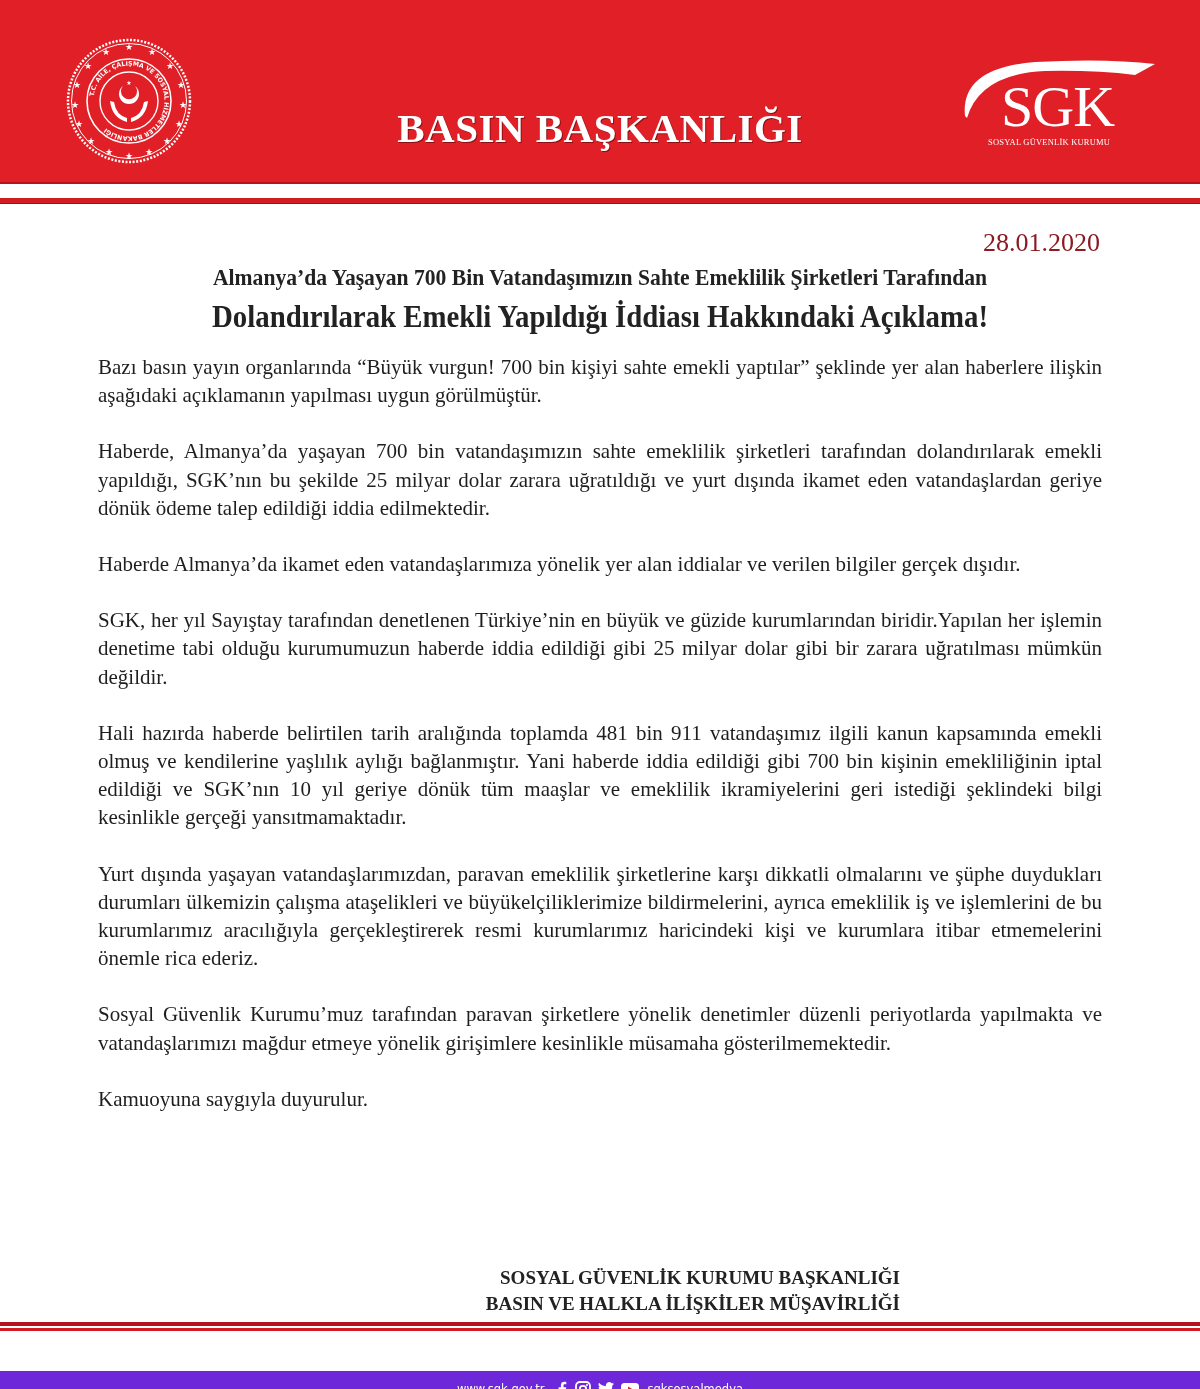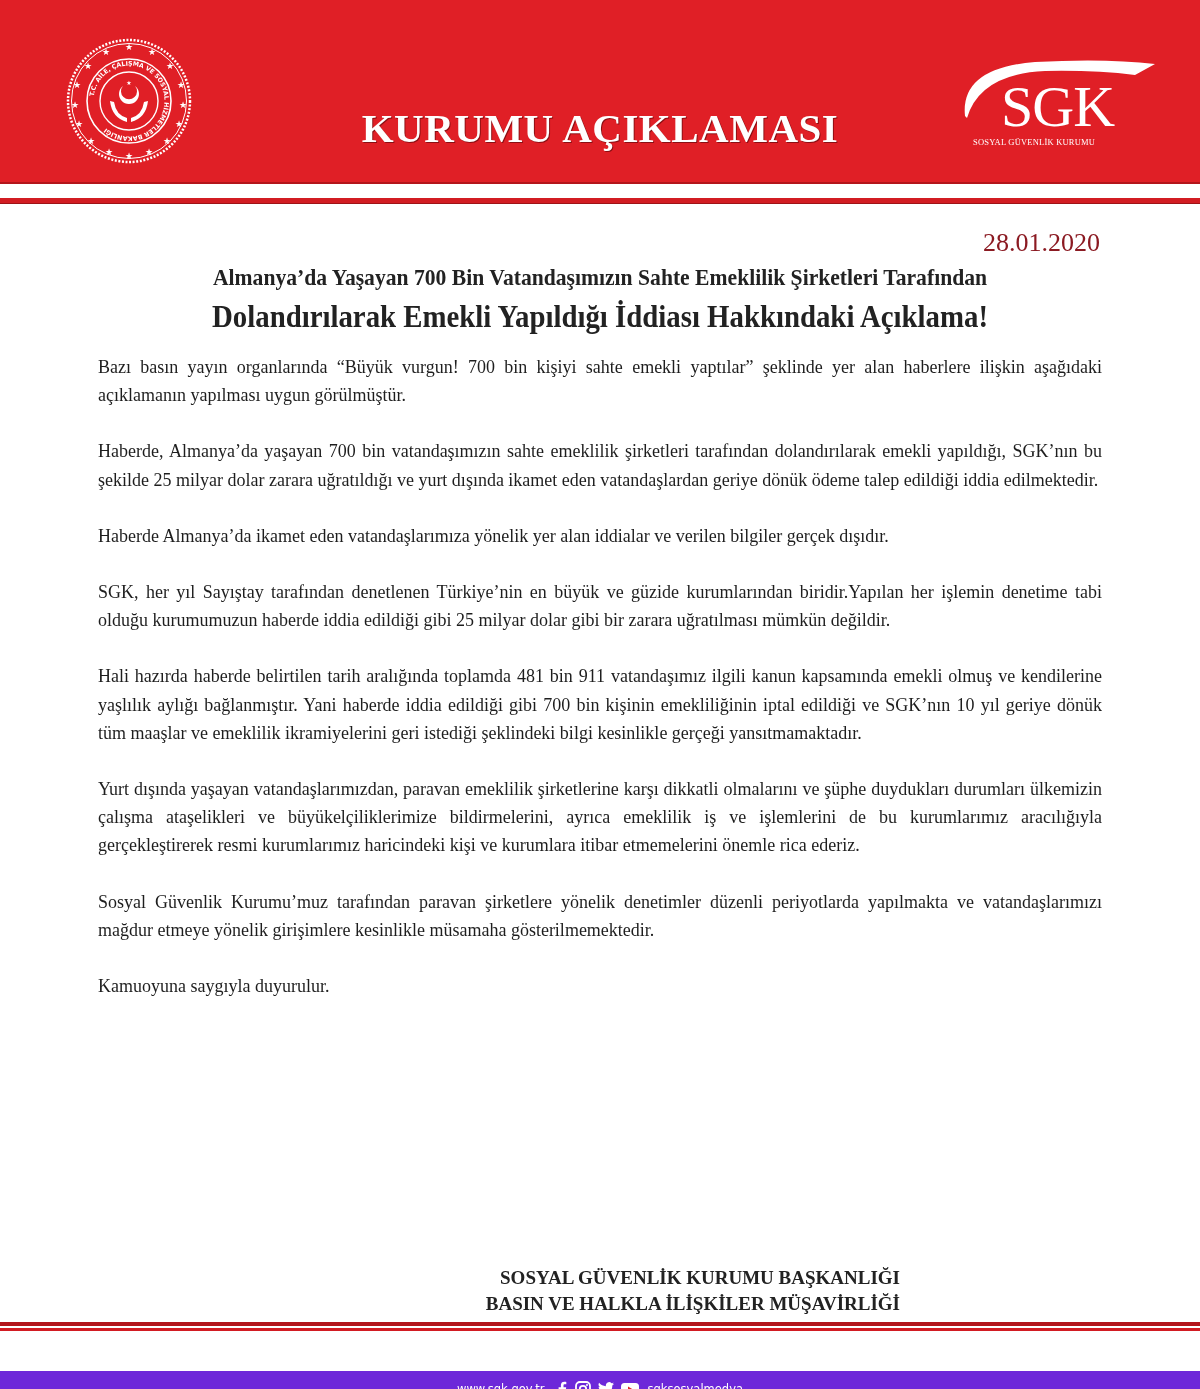--- a/index.html
+++ b/index.html
@@ -13,33 +13,33 @@
     .hdr-line-2 { position: absolute; left: 0; top: 198px; width: 1200px; height: 6px; background: #d21c23; border-bottom: 1px solid #9e1217; }
 
     .emblem { position: absolute; left: 66px; top: 38px; width: 126px; height: 126px; }
     .header-title { position: absolute; left: 300px; top: 104px; width: 600px; text-align: center;
       font-family: "Liberation Serif", serif; font-weight: bold; font-size: 41px; color: #ffffff; letter-spacing: 0.5px;
       text-shadow: 1px 1px 0 #8a0f13; }
 
     .sgk-logo { position: absolute; left: 955px; top: 48px; width: 200px; height: 100px; }
     .sgk-swoosh { position: absolute; left: 0; top: 0; }
     .sgk-letters { position: absolute; left: 46px; top: 30px; font-family: "Liberation Serif", serif; font-size: 58px; line-height: 58px; color: #ffffff; letter-spacing: -1px; }
-    .sgk-sub { position: absolute; left: 18px; top: 89px; font-family: "Liberation Serif", serif; font-size: 8.5px; color: #ffffff; letter-spacing: 0.2px; white-space: nowrap; }
+    .sgk-sub { position: absolute; left: 33px; top: 89px; font-family: "Liberation Serif", serif; font-size: 8.5px; color: #ffffff; letter-spacing: 0.2px; white-space: nowrap; }
 
     
     .date { position: absolute; right: 100px; top: 228px; font-size: 26px; color: #8b1a22; }
 
     
     .title-1 { position: absolute; left: 98px; top: 264px; width: 1004px; text-align: center;
       font-weight: bold; font-size: 23.5px; color: #222; transform: scaleX(0.92); transform-origin: center; white-space: nowrap; }
     .title-2 { position: absolute; left: 98px; top: 298px; width: 1004px; text-align: center;
       font-weight: bold; font-size: 32px; color: #222; transform: scaleX(0.90); transform-origin: center; white-space: nowrap; }
 
     
-    .body-text { position: absolute; left: 98px; top: 353px; width: 1004px; font-size: 18px; line-height: 28.2px; color: #1e1e1e; }
+    .body-text { position: absolute; left: 98px; top: 353px; width: 1004px; font-size: 21px; line-height: 28.2px; color: #1e1e1e; }
     .body-text p { text-align: justify; text-align-last: left; margin-bottom: 28px; }
     .body-text p.closing { margin-bottom: 0; }
 
     .signature { position: absolute; left: 300px; top: 1265px; width: 600px; text-align: right; font-weight: bold; font-size: 19px; line-height: 26px; color: #222; }
 
     
     .ftr-line-1 { position: absolute; left: 0; top: 1322px; width: 1200px; height: 4px; background: #b3151b; }
     .ftr-line-2 { position: absolute; left: 0; top: 1328px; width: 1200px; height: 3px; background: #d21c23; }
     .footer { position: absolute; left: 0; top: 1371px; width: 1200px; height: 56px; background: #6d28d9; padding-left: 24px; }
     .footer-row { position: absolute; left: 0; top: 10px; width: 1200px; display: flex; justify-content: center; align-items: center; gap: 7px;
@@ -80,21 +80,21 @@
           <path id="ringpath" d="M 63 63 m -35.5 0 a 35.5 35.5 0 1 1 71 0 a 35.5 35.5 0 1 1 -71 0"></path>
         </defs>
       <text font-size="6.2" fill="#fff" font-family="DejaVu Sans, sans-serif" font-weight="bold"><textPath href="#ringpath" startOffset="2%">T.C. AİLE, ÇALIŞMA VE SOSYAL HİZMETLER BAKANLIĞI</textPath></text>
       <path d="M 57 48 a 10 10 0 1 0 12 0 a 8 8 0 1 1 -12 0 z" fill="#fff"></path>
       <text x="63" y="47" font-size="6" fill="#fff" text-anchor="middle">★</text>
       <path d="M 44 63 Q 46 80 61 84 L 61 80 Q 50 77 48 64 z" fill="#fff"></path>
       <path d="M 82 63 Q 80 80 65 84 L 65 80 Q 76 77 78 64 z" fill="#fff"></path>
     </svg>
   </div>
 
-  <div class="header-title">KURUMU AÇIKLAMASI</div>
+  <div class="header-title">BASIN BAŞKANLIĞI</div>
 
   <div class="sgk-logo">
     <svg class="sgk-swoosh" width="200" height="70" viewBox="0 0 200 70">
       <path d="M 10 68 Q 5 20 80 14 Q 150 10 200 16 L 180 27 Q 140 22 90 23 Q 25 26 12 70 z" fill="#ffffff"></path>
     </svg>
     <div class="sgk-letters">SGK</div>
     <div class="sgk-sub">SOSYAL GÜVENLİK KURUMU</div>
   </div>
 </div>
 <div class="hdr-line-1"></div>

